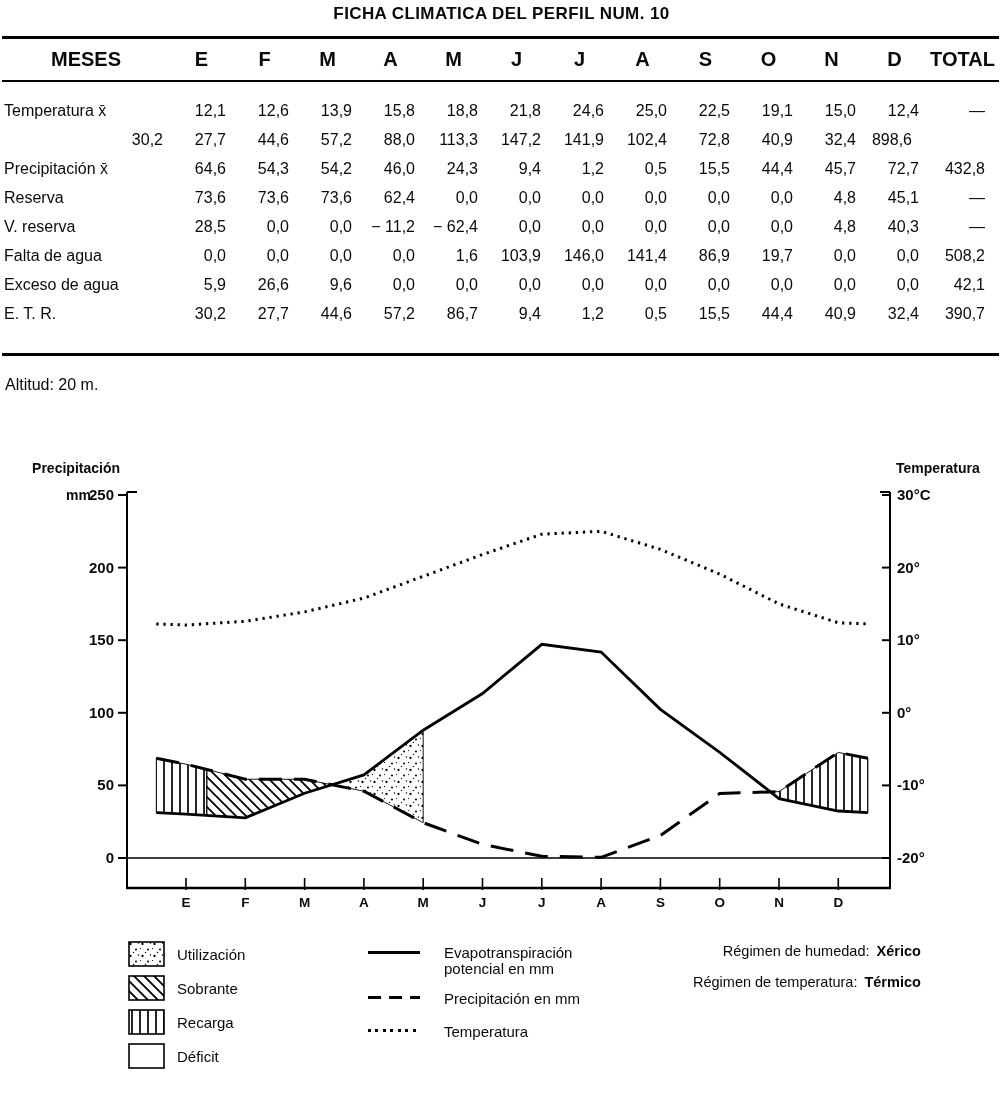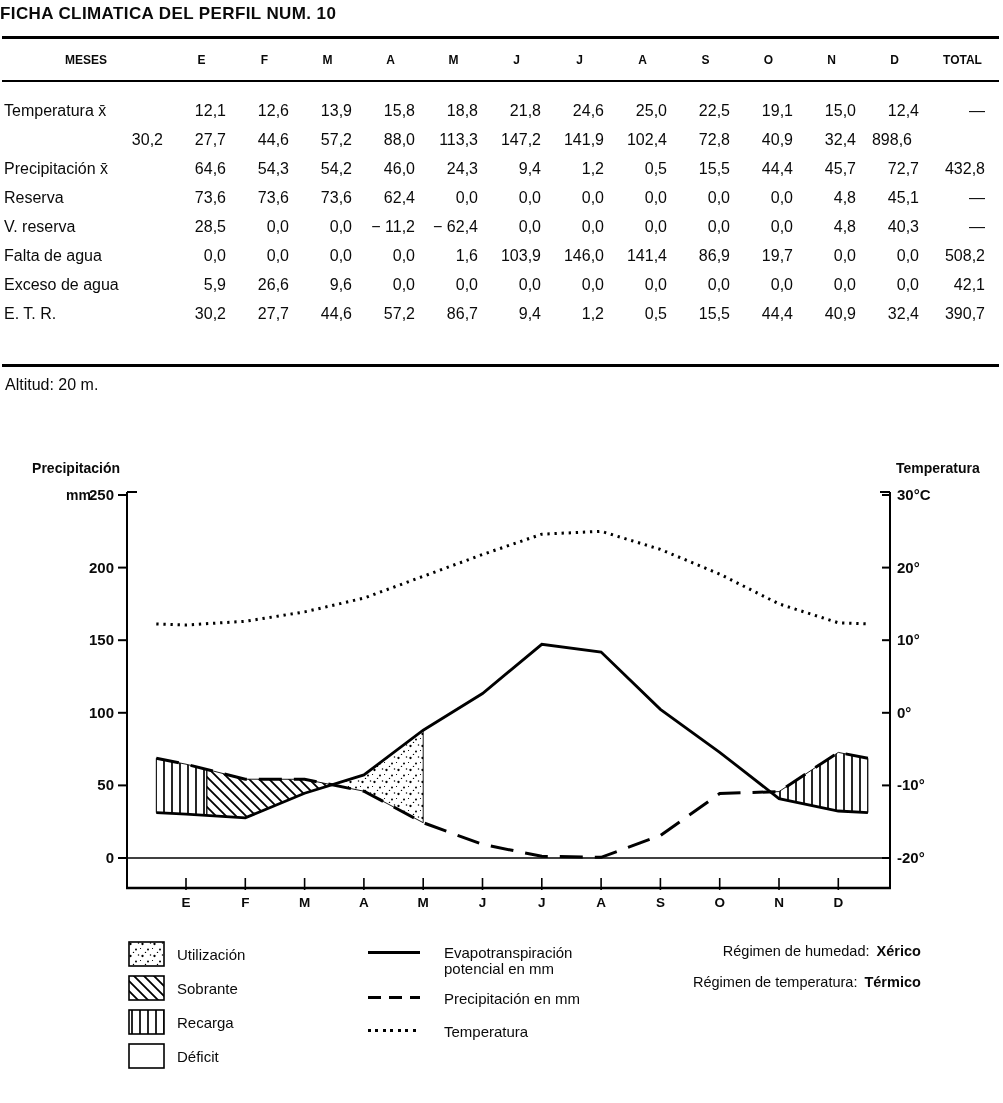--- a/index.html
+++ b/index.html
@@ -1,28 +1,28 @@
 <!DOCTYPE html>
 <html><head>
 <meta charset="utf-8">
 <style>
   html,body{margin:0;padding:0;background:#e8e8e8;}
   .page{position:relative;width:1003px;height:1103px;background:#ffffff;
         font-family:"Liberation Sans",sans-serif;color:#0a0a0a;overflow:hidden;}
-  .doc-title{position:absolute;top:4px;left:0;width:100%;
+  .doc-title{position:absolute;top:4px;left:0;width:100%;text-align:center;
         font-size:17px;font-weight:700;letter-spacing:.4px;}
   
   .table-wrap{position:absolute;top:36px;left:2px;width:997px;
         border-top:3px solid #000;border-bottom:3px solid #000;}
   .trow{display:grid;grid-template-columns:168px repeat(12,63px) 1fr;}
   .thead{height:41px;align-items:center;border-bottom:2px solid #000;
-        font-weight:700;font-size:12px;}
+        font-weight:700;font-size:20px;}
   .thead .lbl{text-align:center;}
   .thead .val,.thead .total{text-align:center;}
-  .tbody{padding:14px 0 36px;}
+  .tbody{padding:14px 0 25px;}
   .tbody .trow{height:29px;line-height:29px;font-size:16px;}
   .tbody .lbl{padding-left:2px;}
   .tbody .val{text-align:right;padding-right:7px;}
   .tbody .total{text-align:right;padding-right:14px;}
   
   .meta{position:absolute;top:371px;left:5px;font-size:16px;line-height:27px;}
   
   .chart{position:absolute;top:455px;left:0;width:1003px;height:470px;}
   .chart svg{position:absolute;inset:0;}
   svg text{font-family:"Liberation Sans",sans-serif;fill:#0a0a0a;}

